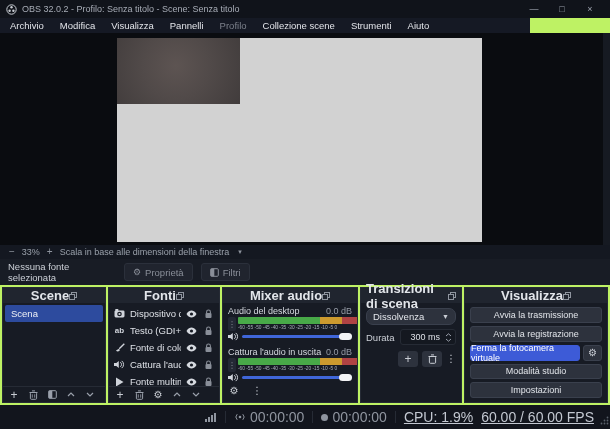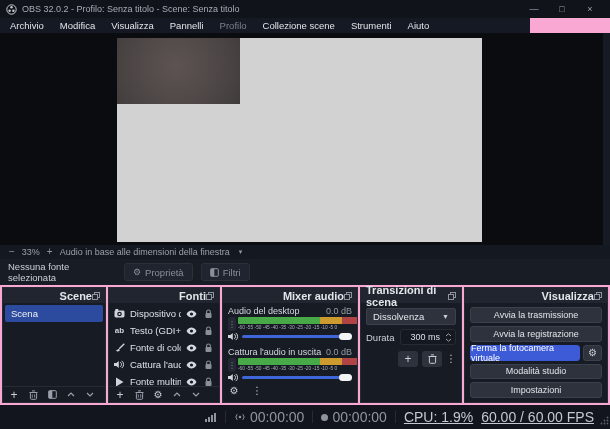--- a/index.html
+++ b/index.html
@@ -1,19 +1,19 @@
 <!DOCTYPE html>
 <html><head>
 <meta charset="utf-8">
 <style>
   * { margin:0; padding:0; box-sizing:border-box; }
   body { background:#000; }
   .app {
     position:relative; width:610px; height:429px; overflow:hidden;
-    background:#f9a8d4; font-family:"Liberation Sans", sans-serif;
+    background:#bef264; font-family:"Liberation Sans", sans-serif;
     color:#dfe2e8; user-select:none;
   }
   
   .titlebar { position:absolute; top:0; left:0; width:610px; height:18px;
     background:#10131a; display:flex; align-items:center; padding:0 6px; gap:5px; }
   .titlebar .title { font-size:9px; color:#a7acb6; }
   .win-btns { margin-left:auto; display:flex; }
   .win-btn { width:28px; height:18px; display:flex; align-items:center; justify-content:center;
     color:#9aa0ab; font-size:9px; }
   
@@ -35,21 +35,21 @@
   
   .srcbar { position:absolute; top:259px; left:0; width:610px; height:26px; background:#181c25;
     display:flex; align-items:center; padding-left:8px; gap:8px; }
   .src-status { font-size:9.5px; color:#ccd0d7; width:108px; }
   .tool-btn { height:18px; background:#20242e; border:1px solid #2b303b; border-radius:3px;
     display:flex; align-items:center; gap:4px; padding:0 8px; font-size:9.5px; color:#8a8f99; }
   
   .panel { position:absolute; top:287px; height:116px; background:#171b24;
     border:1px solid #262b35; display:flex; flex-direction:column; }
   .panel-h { height:15px; flex:0 0 15px; background:#20252f; display:flex; align-items:center;
-    justify-content:flex-end; padding:0 5px; font-size:11px; font-weight:bold; color:#e2e5ea; }
+    justify-content:center; padding:0 5px; font-size:13px; font-weight:bold; color:#e2e5ea; }
   .panel-b { flex:1; overflow:hidden; position:relative; }
   .panel-f { height:16px; flex:0 0 16px; border-top:1px solid #262b35; display:flex;
     align-items:center; gap:9px; padding:0 6px; color:#9aa0ab; }
   .f-ico { display:flex; align-items:center; justify-content:center; min-width:10px; }
   .plus-g { font-size:12px; line-height:10px; color:#c9cdd4; }
   .gear-g { font-size:10px; line-height:10px; color:#c9cdd4; }
   .dots-g { font-size:10px; line-height:10px; color:#c9cdd4; }
   
   .scene-item { margin:2px; height:17px; background:#2d4b9e; border-radius:2px;
     display:flex; align-items:center; padding:0 6px; font-size:9.5px; color:#eef1f6; }
@@ -73,21 +73,21 @@
   .m-red { background:#b04343; flex:1; }
   .ticks { font-size:6px; color:#a8aeb9; white-space:nowrap; transform:scaleX(0.80);
     transform-origin:left; line-height:7px; }
   .slider-row { display:flex; align-items:center; gap:3px; margin-top:1px; height:9px; }
   .slider { position:relative; flex:1; height:9px; }
   .slider .track { position:absolute; top:3px; left:0; right:0; height:3px; background:#3f66d9; border-radius:2px; }
   .slider .handle { position:absolute; top:1px; right:0; width:13px; height:7px; background:#f2f3f5; border-radius:4px; }
   .mx-foot { display:flex; gap:13px; padding:4px 6px; align-items:center; }
   
   .combo { margin:5px 5px 0 5px; height:17px; background:#2d323d; border:1px solid #3a404d;
-    border-radius:2px; display:flex; align-items:center; justify-content:space-between;
+    border-radius:7px; display:flex; align-items:center; justify-content:space-between;
     padding:0 6px; font-size:9.5px; color:#e2e5ea; }
   .combo .caret { font-size:7px; color:#c9cdd4; }
   .dur-row { margin:4px 5px 0 5px; display:flex; align-items:center; gap:5px; font-size:9.5px; color:#ccd0d7; }
   .spin { flex:1; height:16px; background:#141820; border:1px solid #262b35; border-radius:3px;
     display:flex; align-items:center; }
   .spin .val { flex:1; padding-left:10px; font-size:9px; color:#dde0e6; }
   .spin .arrows { display:flex; flex-direction:column; padding-right:3px; gap:1px; }
   .tr-btn-row { margin:6px 5px 0 5px; display:flex; justify-content:flex-end; gap:4px; align-items:center; }
   .sq-btn { width:20px; height:16px; background:#2d323d; border-radius:3px;
     display:flex; align-items:center; justify-content:center; }
@@ -145,21 +145,21 @@
     <div class="canvas">
       <div class="webcam"></div>
     </div>
     <div class="edge-strip"></div>
   </div>
 
   <div class="zoomrow">
     <span class="zoom-btn">−</span>
     <span>33%</span>
     <span class="zoom-btn">+</span>
-    <span>Audio in base alle dimensioni della finestra</span>
+    <span>Scala in base alle dimensioni della finestra</span>
     <span class="zoom-caret">▾</span>
   </div>
 
   <div class="srcbar">
     <span class="src-status">Nessuna fonte selezionata</span>
     <div class="tool-btn">
       <span class="gear-g" style="color:#8a8f99;font-size:9px;">⚙</span>
       <span>Proprietà</span>
     </div>
     <div class="tool-btn">

